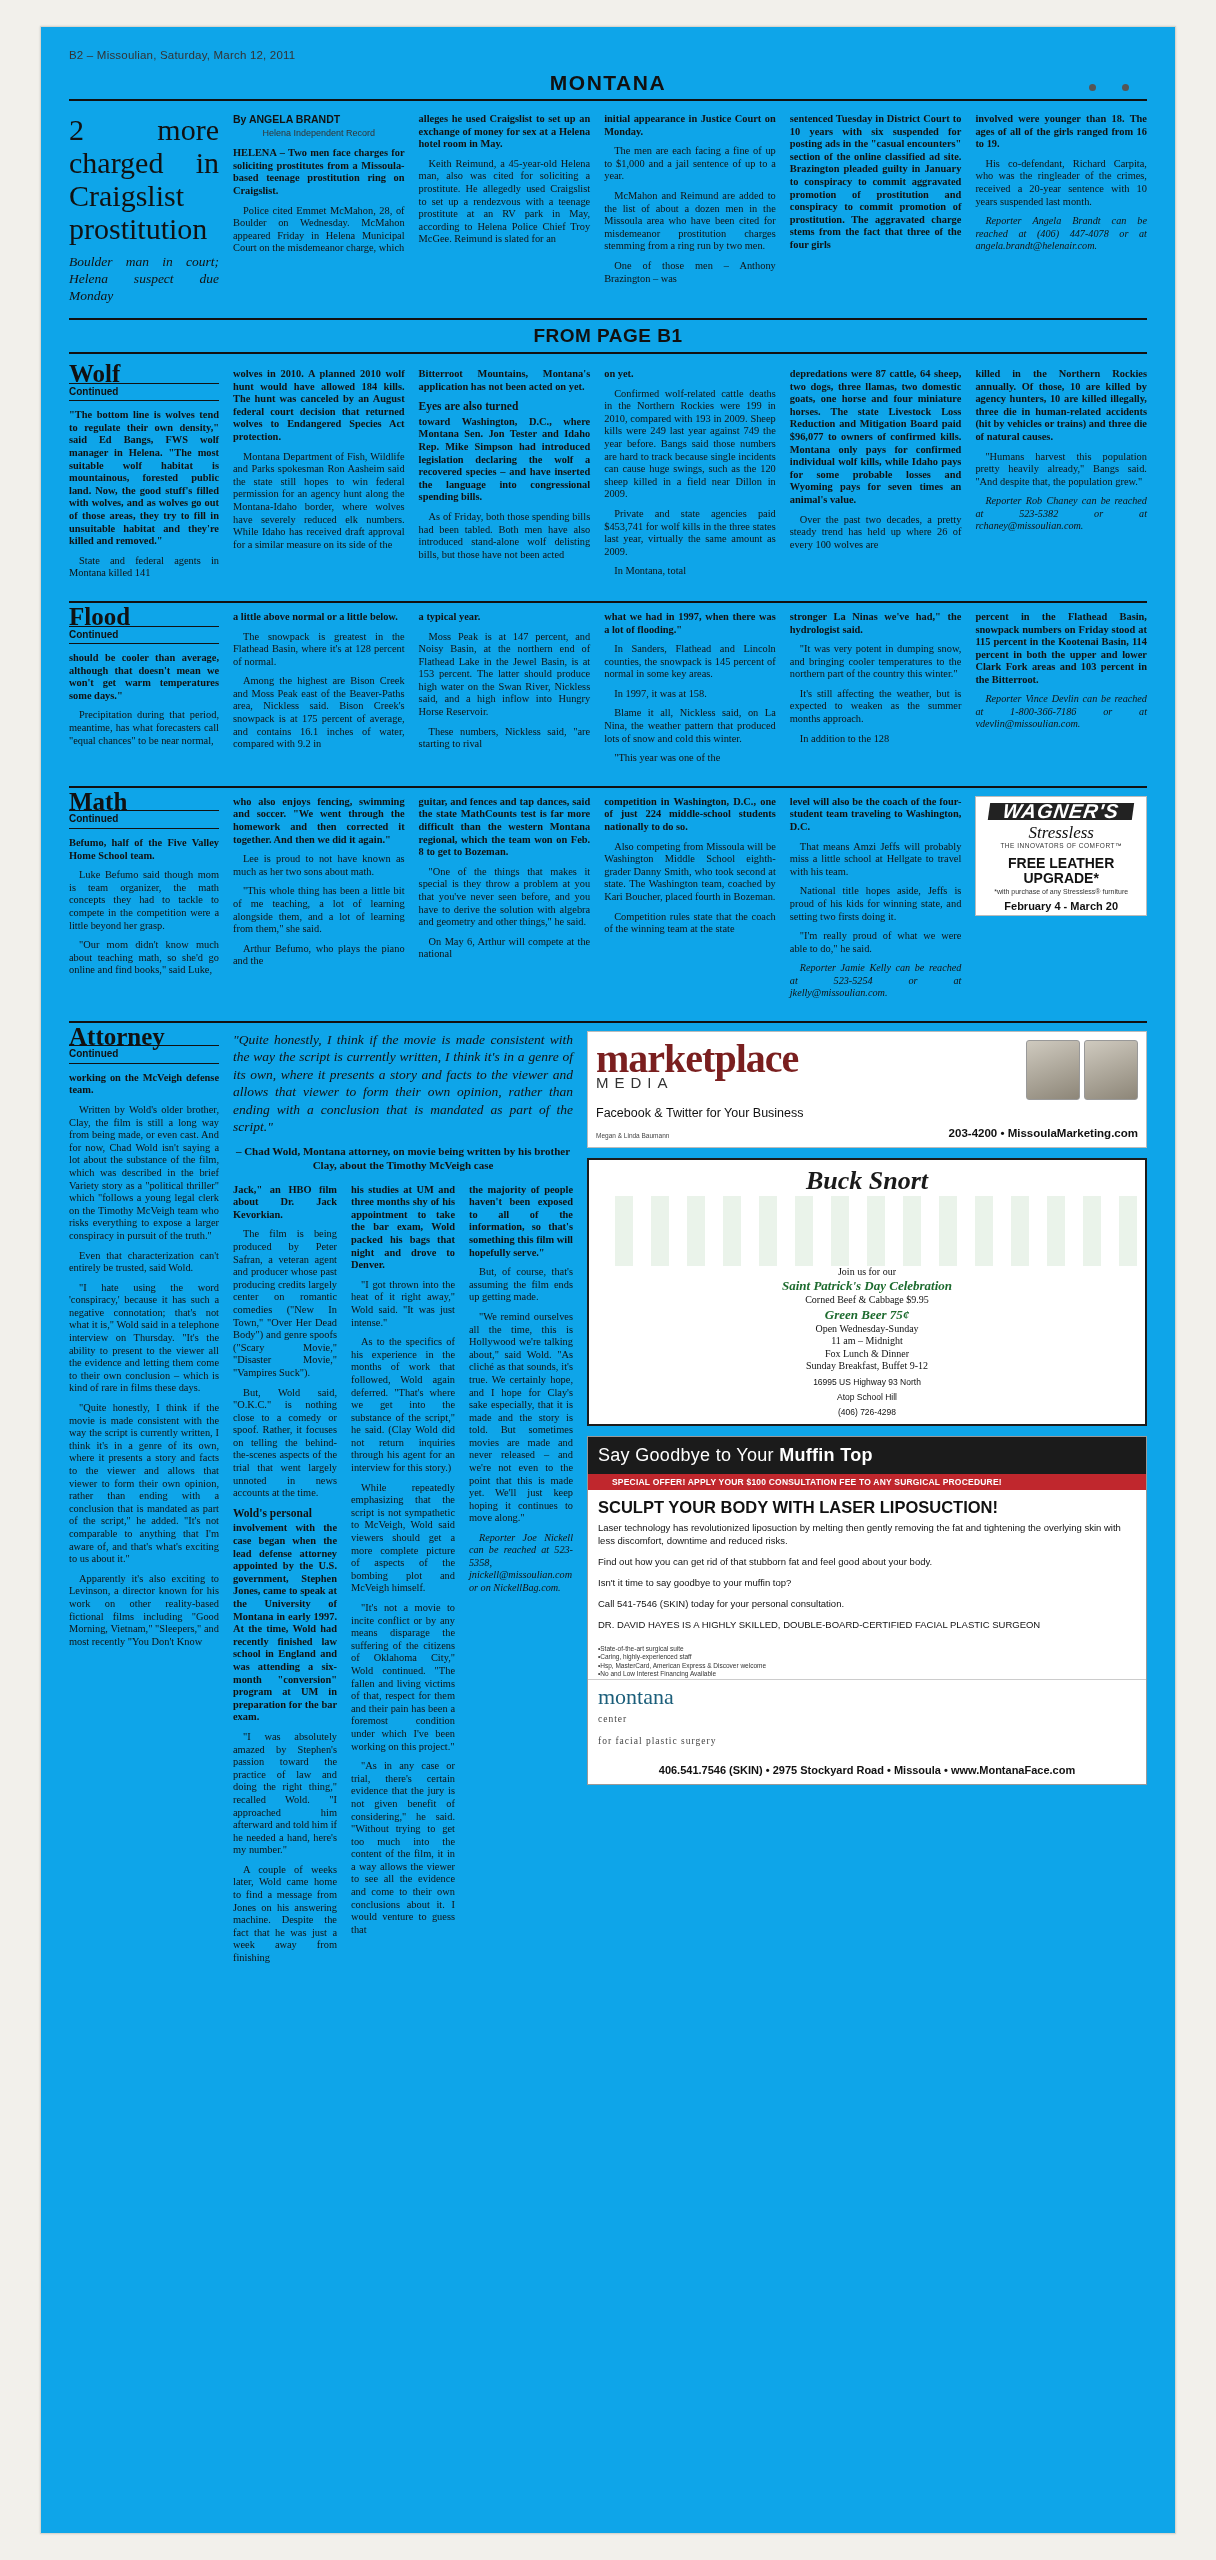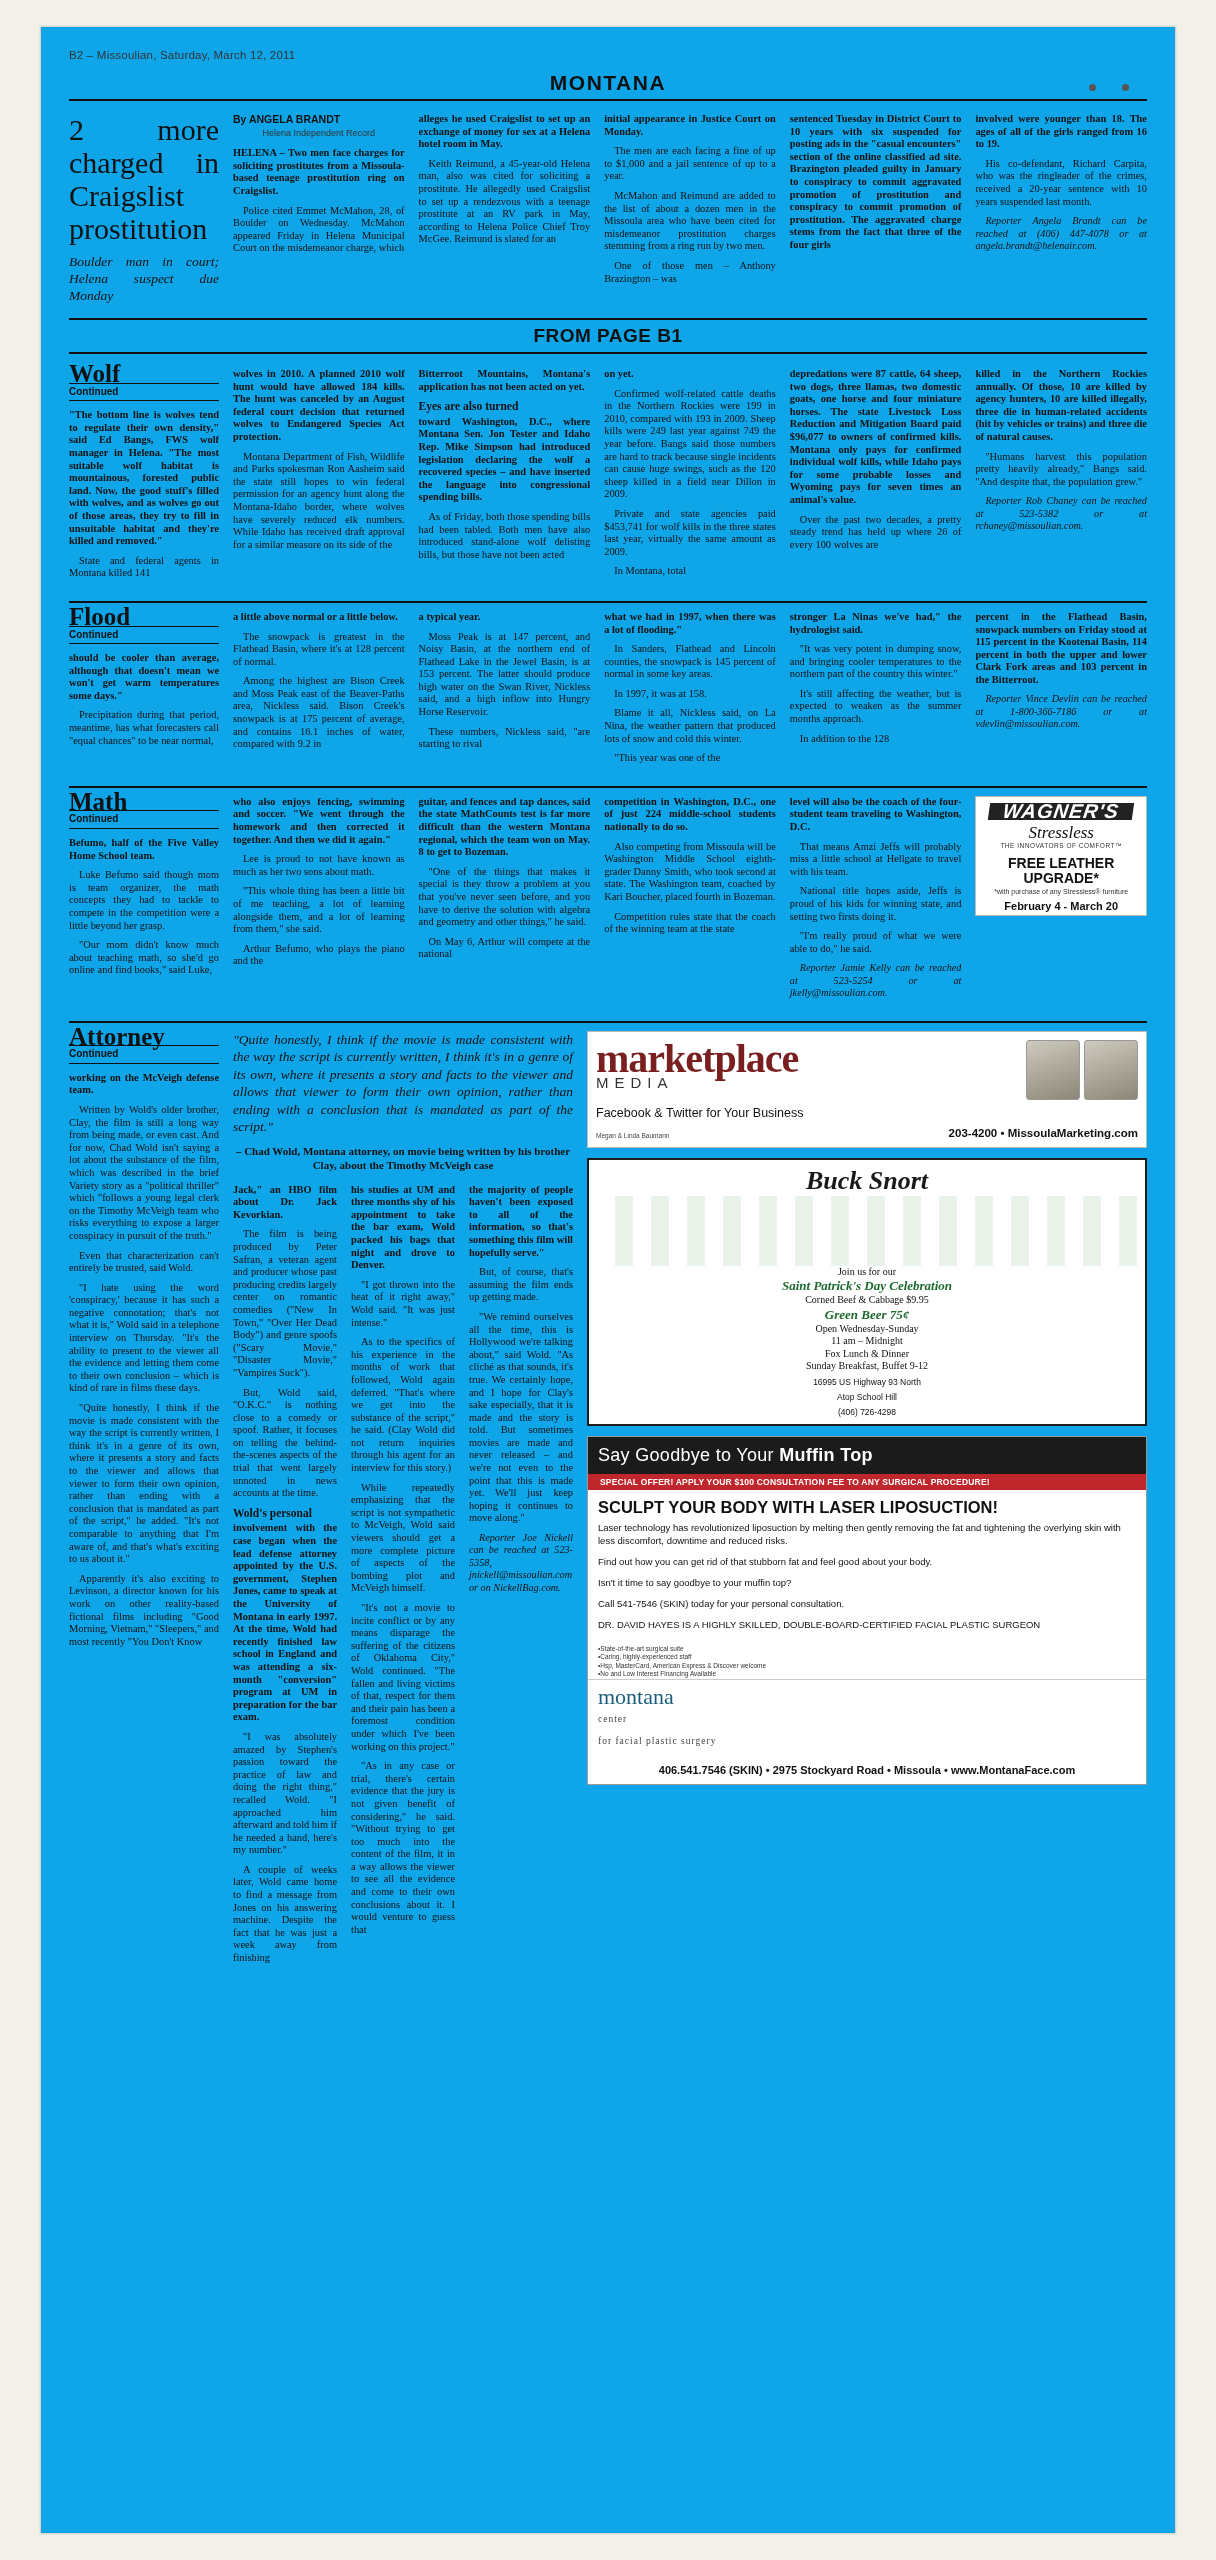--- a/index.html
+++ b/index.html
@@ -267,21 +267,21 @@
     background:#1b1b1b;color:#fff;
     font-family:"Liberation Sans", sans-serif;
     font-weight:bold;font-size:18px;
     padding:8px 10px;letter-spacing:.3px;
   }
   .lipo-band .light{font-weight:normal;}
   .lipo-offer{
     background:#c0272d;color:#fff;
     font-family:"Liberation Sans", sans-serif;
     font-size:8.5px;font-weight:bold;
-    padding:3px 12px;letter-spacing:.2px;
+    padding:3px 24px;letter-spacing:.2px;
   }
   .lipo-head{
     font-family:"Liberation Sans", sans-serif;
     font-weight:bold;font-size:16.5px;
     padding:8px 10px 4px 10px;
   }
   .lipo-body{
     font-family:"Liberation Sans", sans-serif;
     font-size:9.5px;line-height:13px;
     padding:0 10px 6px 10px;
@@ -438,21 +438,21 @@
         <p>Luke Befumo said though mom is team organizer, the math concepts they had to tackle to compete in the competition were a little beyond her grasp.</p>
         <p>"Our mom didn't know much about teaching math, so she'd go online and find books," said Luke,</p>
       </div>
       <div class="col">
         <p class="first">who also enjoys fencing, swimming and soccer. "We went through the homework and then corrected it together. And then we did it again."</p>
         <p>Lee is proud to not have known as much as her two sons about math.</p>
         <p>"This whole thing has been a little bit of me teaching, a lot of learning alongside them, and a lot of learning from them," she said.</p>
         <p>Arthur Befumo, who plays the piano and the</p>
       </div>
       <div class="col">
-        <p class="first">guitar, and fences and tap dances, said the state MathCounts test is far more difficult than the western Montana regional, which the team won on May. 8 to get to Bozeman.</p>
+        <p class="first">guitar, and fences and tap dances, said the state MathCounts test is far more difficult than the western Montana regional, which the team won on Feb. 8 to get to Bozeman.</p>
         <p>"One of the things that makes it special is they throw a problem at you that you've never seen before, and you have to derive the solution with algebra and geometry and other things," he said.</p>
         <p>On May 6, Arthur will compete at the national</p>
       </div>
       <div class="col">
         <p class="first">competition in Washington, D.C., one of just 224 middle-school students nationally to do so.</p>
         <p>Also competing from Missoula will be Washington Middle School eighth-grader Danny Smith, who took second at state. The Washington team, coached by Kari Boucher, placed fourth in Bozeman.</p>
         <p>Competition rules state that the coach of the winning team at the state</p>
       </div>
       <div class="col">
         <p class="first">level will also be the coach of the four-student team traveling to Washington, D.C.</p>

